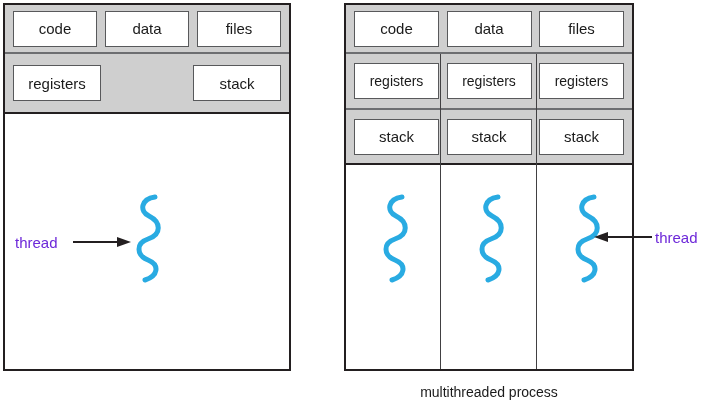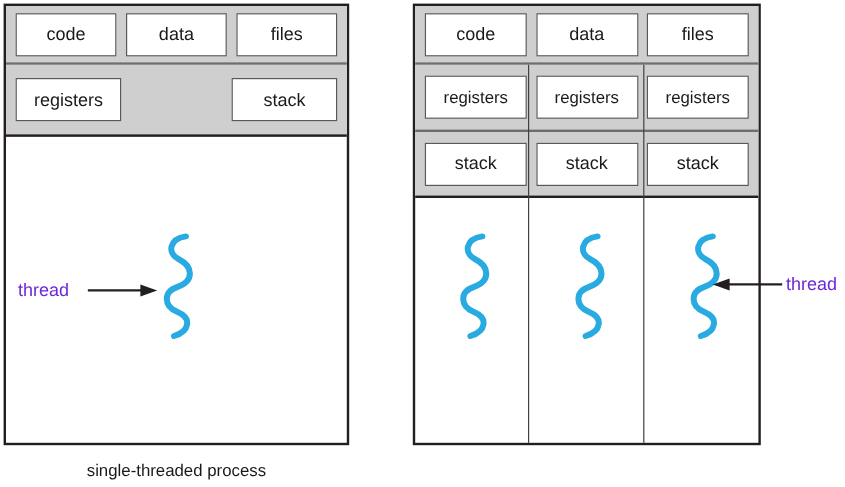--- a/index.html
+++ b/index.html
@@ -202,15 +202,15 @@
 
   </div>
 
   <svg class="arrow-svg" style="left:592px; top:228px;" width="60" height="18" viewBox="0 0 60 18">
     <line x1="13" y1="9" x2="60" y2="9" stroke="#231f20" stroke-width="2"></line>
     <polygon points="2,9 16,4 16,14" fill="#231f20"></polygon>
   </svg>
 
   <div class="annot-label" style="left:655px; top:230px;">thread</div>
 
-  <div class="caption" id="caption-single">single-threaded process</div>
+  <div class="caption" id="caption-multi">multithreaded process</div>
 
 </div>
 
 </body></html>

